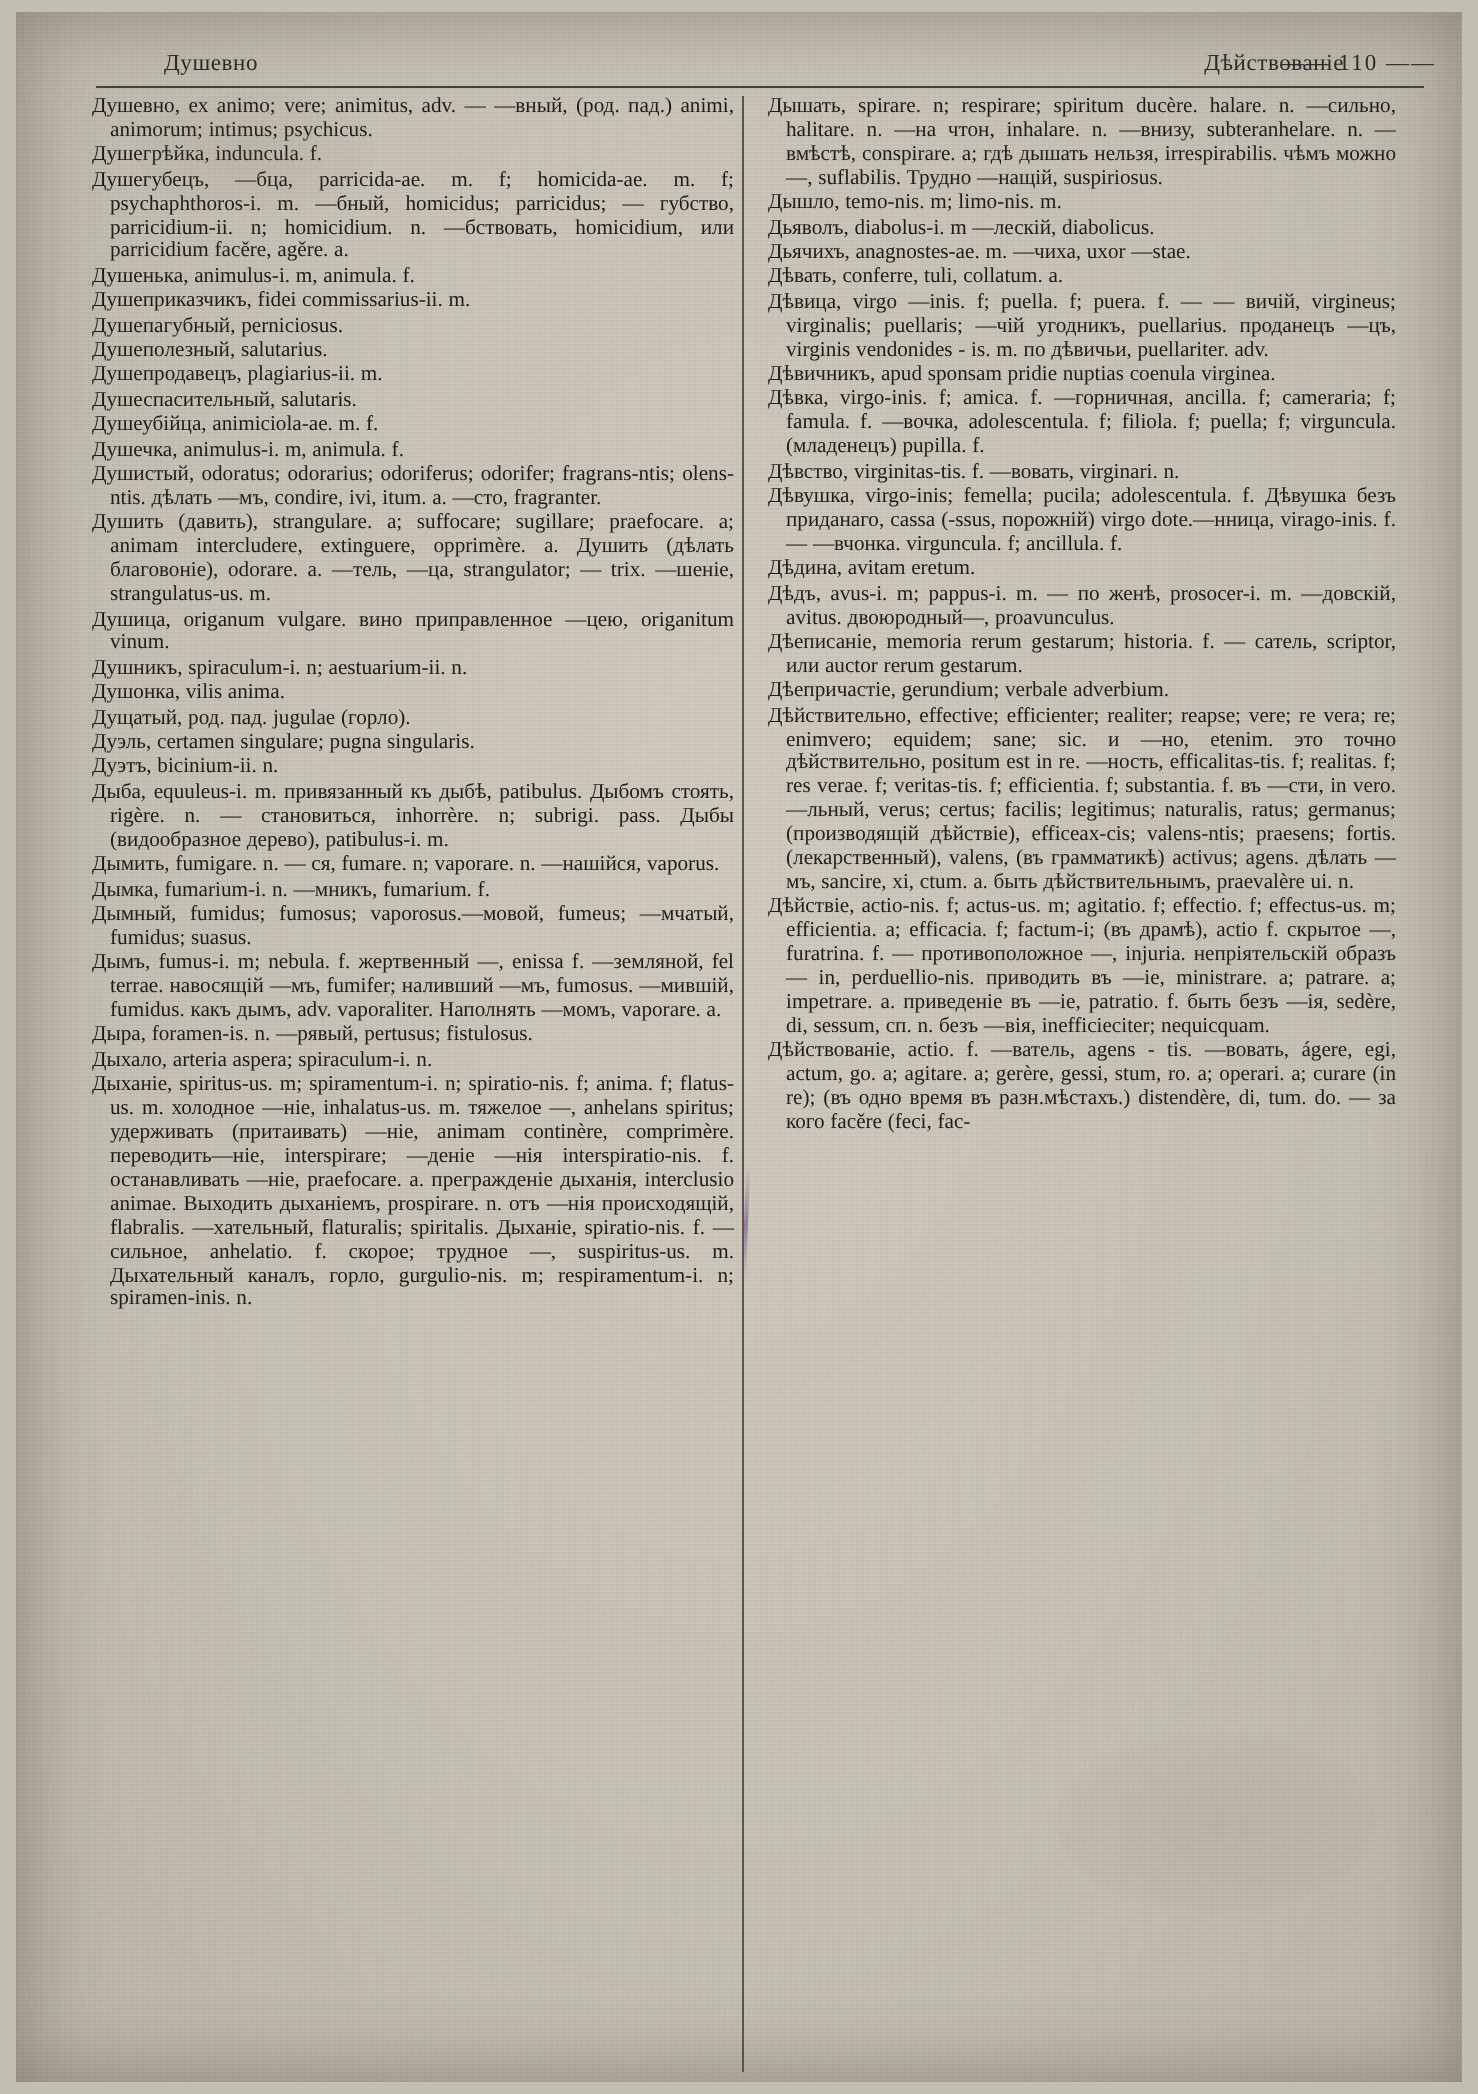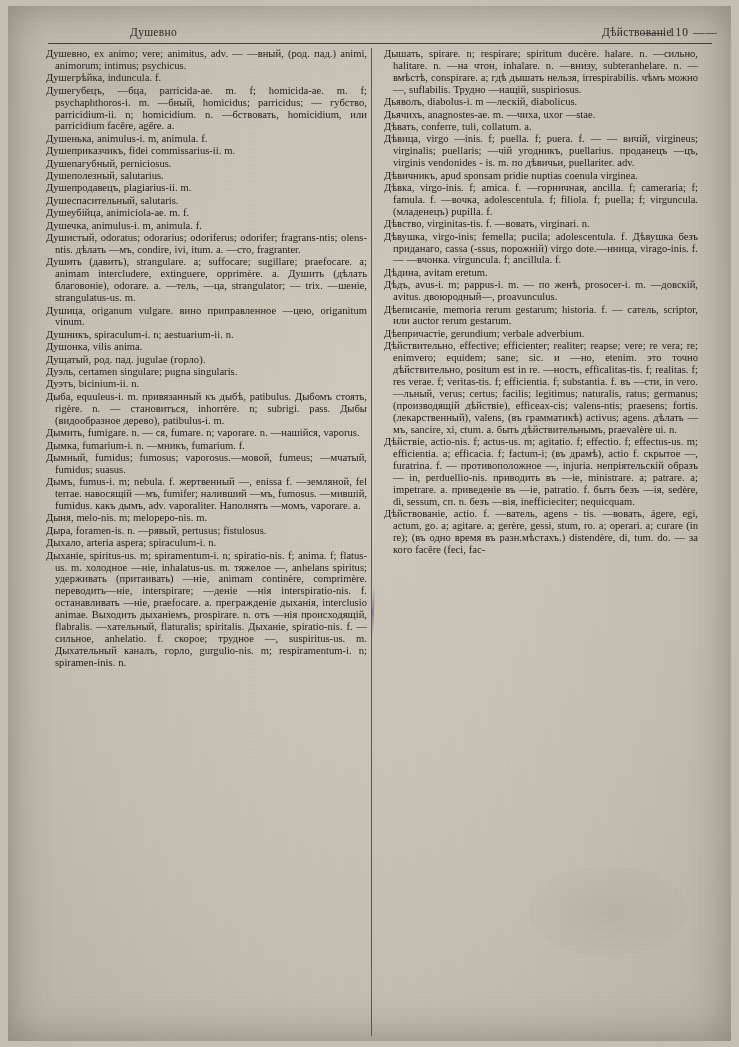--- a/index.html
+++ b/index.html
@@ -45,21 +45,20 @@
     position: relative;
     height: 20px;
     font-size: 11.5px;
     color: #2b2a27;
   }
   .header .hdr-left {
     position: absolute;
     left: 40px;
     top: 2px;
     letter-spacing: 0.3px;
-    margin-left: 48px;
   }
   .header .hdr-center {
     position: absolute;
     left: 0;
     right: 0;
     top: 2px;
     text-align: right;
     letter-spacing: 1px;
   }
   .header .hdr-right {
@@ -162,27 +161,27 @@
           <p class="entry">Душникъ, spiraculum-i. n; aestuarium-ii. n.</p>
           <p class="entry">Душонка, vilis anima.</p>
           <p class="entry">Дущатый, род. пад. jugulae (горло).</p>
           <p class="entry">Дуэль, certamen singulare; pugna singularis.</p>
           <p class="entry">Дуэтъ, bicinium-ii. n.</p>
           <p class="entry">Дыба, equuleus-i. m. привязанный къ дыбѣ, patibulus. Дыбомъ стоять, rigère. n. — становиться, inhorrère. n; subrigi. pass. Дыбы (видообразное дерево), patibulus-i. m.</p>
           <p class="entry">Дымить, fumigare. n. — ся, fumare. n; vaporare. n. —нашійся, vaporus.</p>
           <p class="entry">Дымка, fumarium-i. n. —мникъ, fumarium. f.</p>
           <p class="entry">Дымный, fumidus; fumosus; vaporosus.—мовой, fumeus; —мчатый, fumidus; suasus.</p>
           <p class="entry">Дымъ, fumus-i. m; nebula. f. жертвенный —, enissa f. —земляной, fel terrae. навосящій —мъ, fumifer; наливший —мъ, fumosus. —мившій, fumidus. какъ дымъ, adv. vaporaliter. Наполнять —момъ, vaporare. a.</p>
-          <p class="entry">Дыня, melo-nis. m; melopepo-nis. m.</p>
           <p class="entry">Дыра, foramen-is. n. —рявый, pertusus; fistulosus.</p>
           <p class="entry">Дыхало, arteria aspera; spiraculum-i. n.</p>
           <p class="entry">Дыханіе, spiritus-us. m; spiramentum-i. n; spiratio-nis. f; anima. f; flatus-us. m. холодное —ніе, inhalatus-us. m. тяжелое —, anhelans spiritus; удерживать (притаивать) —ніе, animam continère, comprimère. переводить—ніе, interspirare; —деніе —нія interspiratio-nis. f. останавливать —ніе, praefocare. a. прегражденіе дыханія, interclusio animae. Выходить дыханіемъ, prospirare. n. отъ —нія происходящій, flabralis. —хательный, flaturalis; spiritalis. Дыханіе, spiratio-nis. f. —сильное, anhelatio. f. скорое; трудное —, suspiritus-us. m. Дыхательный каналъ, горло, gurgulio-nis. m; respiramentum-i. n; spiramen-inis. n.</p>
         </div>
         <div class="col right">
           <p class="entry">Дышать, spirare. n; respirare; spiritum ducère. halare. n. —сильно, halitare. n. —на чтон, inhalare. n. —внизу, subteranhelare. n. — вмѣстѣ, conspirare. a; гдѣ дышать нельзя, irrespirabilis. чѣмъ можно —, suflabilis. Трудно —нащій, suspiriosus.</p>
+          <p class="entry">Дышло, temo-nis. m; limo-nis. m.</p>
           <p class="entry">Дьяволъ, diabolus-i. m —лескій, diabolicus.</p>
           <p class="entry">Дьячихъ, anagnostes-ae. m. —чиха, uxor —stae.</p>
           <p class="entry">Дѣвать, conferre, tuli, collatum. a.</p>
           <p class="entry">Дѣвица, virgo —inis. f; puella. f; puera. f. — — вичій, virgineus; virginalis; puellaris; —чій угодникъ, puellarius. проданецъ —цъ, virginis vendonides - is. m. по дѣвичьи, puellariter. adv.</p>
           <p class="entry">Дѣвичникъ, apud sponsam pridie nuptias coenula virginea.</p>
           <p class="entry">Дѣвка, virgo-inis. f; amica. f. —горничная, ancilla. f; cameraria; f; famula. f. —вочка, adolescentula. f; filiola. f; puella; f; virguncula. (младенецъ) pupilla. f.</p>
           <p class="entry">Дѣвство, virginitas-tis. f. —вовать, virginari. n.</p>
           <p class="entry">Дѣвушка, virgo-inis; femella; pucila; adolescentula. f. Дѣвушка безъ приданаго, cassa (-ssus, порожній) virgo dote.—нница, virago-inis. f.— —вчонка. virguncula. f; ancillula. f.</p>
           <p class="entry">Дѣдина, avitam eretum.</p>
           <p class="entry">Дѣдъ, avus-i. m; pappus-i. m. — по женѣ, prosocer-i. m. —довскій, avitus. двоюродный—, proavunculus.</p>

